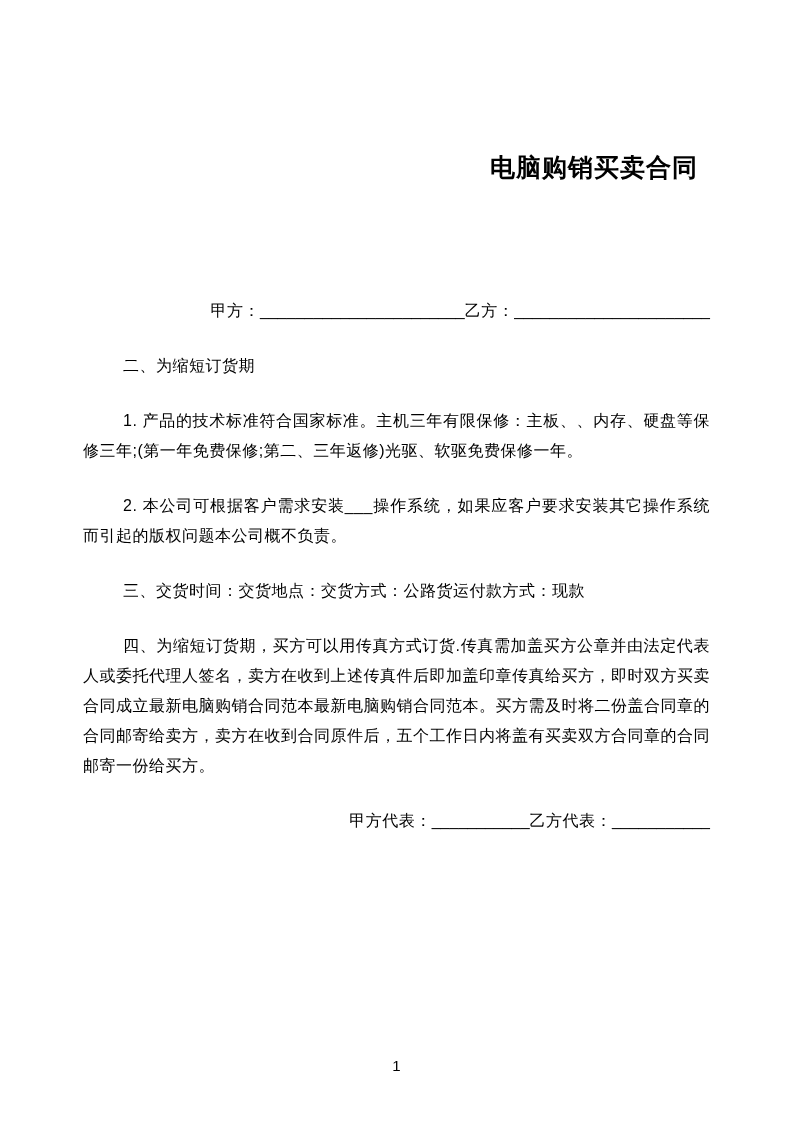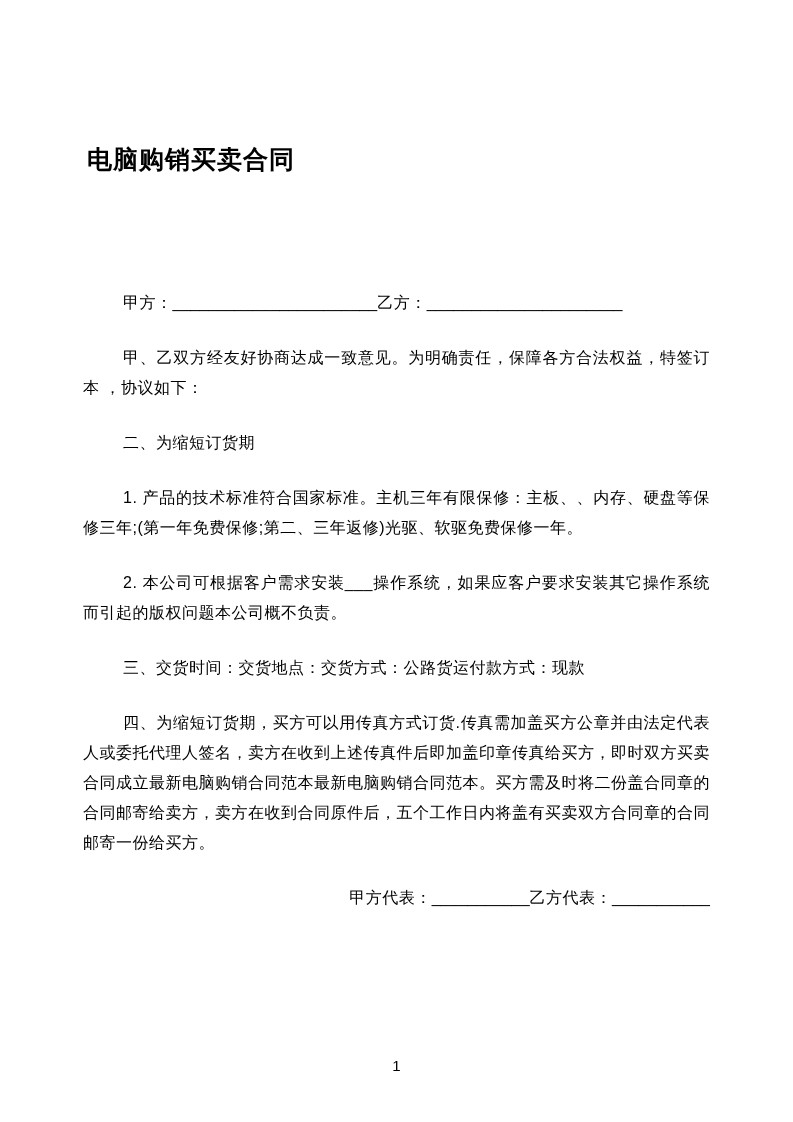--- a/index.html
+++ b/index.html
@@ -16,40 +16,40 @@
     .page {
       position: relative;
       width: 793px;
       height: 1122px;
       box-sizing: border-box;
       padding: 0 83px;
       background: #ffffff;
       overflow: hidden;
     }
     .title {
-      margin: 4px;
+      margin: 12px;
       padding-top: 138px;
       font-size: 25px;
       line-height: 34px;
       font-weight: 700;
-      text-align: left;
+      text-align: right;
       letter-spacing: 1px;
     }
     .line {
       margin: 25px 0 0 0;
       font-size: 16px;
       line-height: 30px;
       text-align: justify;
       text-indent: 40px;
       letter-spacing: 0.5px;
       word-break: break-all;
     }
     .parties {
       margin-top: 112px;
-      text-align: left;
+      text-align: right;
     }
     .signature {
       text-align: right;
     }
     .blank {
       letter-spacing: 0;
       white-space: nowrap;
     }
     .page-number {
       position: absolute;
@@ -63,21 +63,20 @@
   </style>
 </head>
 <body>
 
 <div class="page">
 
   <h1 class="title">电脑购销买卖合同</h1>
 
   <p class="line parties"><span>甲方：</span><span class="blank">_______________________</span><span>乙方：</span><span class="blank">______________________</span></p>
 
-  <p class="line">甲、乙双方经友好协商达成一致意见。为明确责任，保障各方合法权益，特签订本 ，协议如下：</p>
 
 
   <p class="line">二、为缩短订货期</p>
 
   <p class="line">1. 产品的技术标准符合国家标准。主机三年有限保修：主板、、内存、硬盘等保修三年;(第一年免费保修;第二、三年返修)光驱、软驱免费保修一年。</p>
 
   <p class="line">2. 本公司可根据客户需求安装___操作系统，如果应客户要求安装其它操作系统而引起的版权问题本公司概不负责。</p>
 
   <p class="line">三、交货时间：交货地点：交货方式：公路货运付款方式：现款</p>
 

